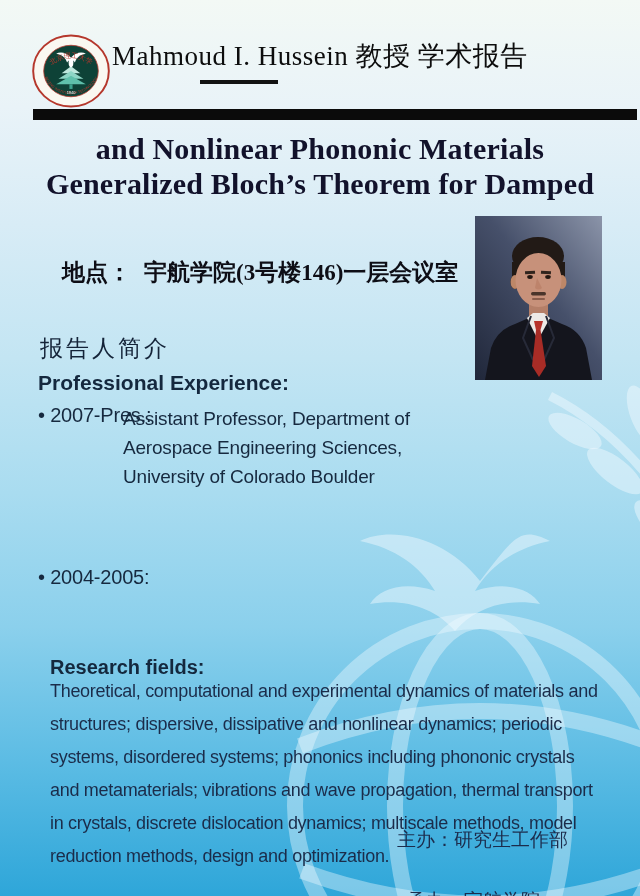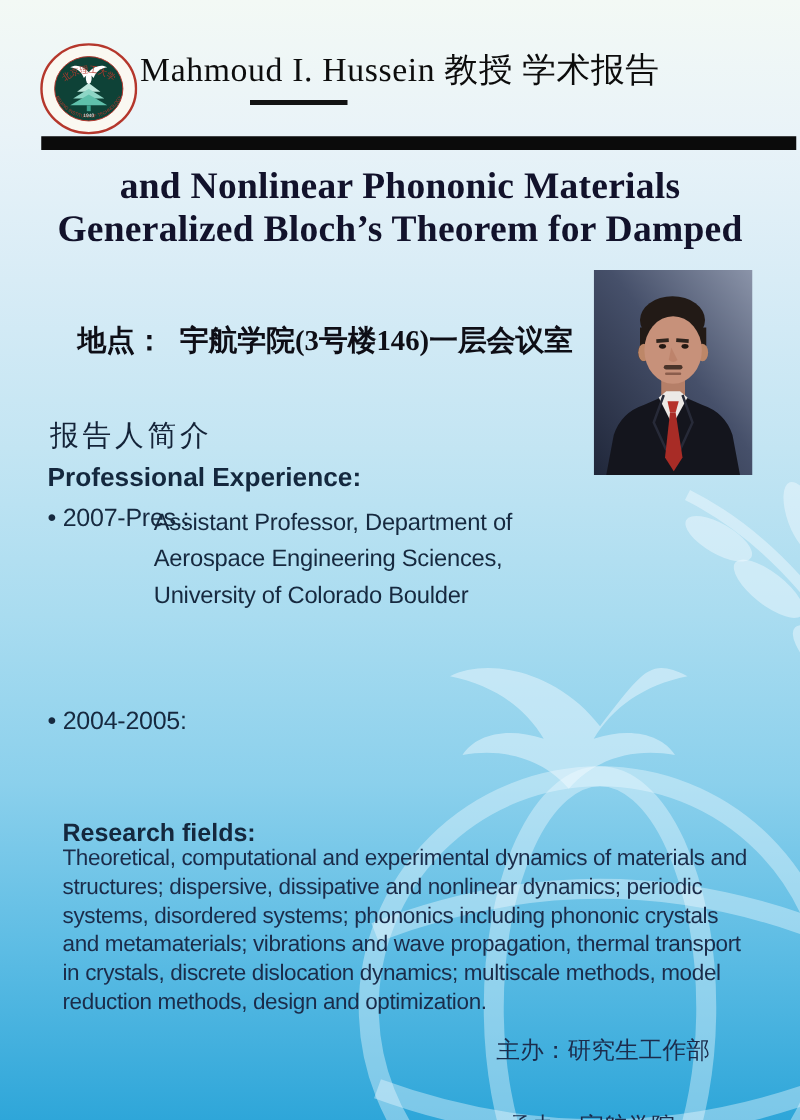--- a/index.html
+++ b/index.html
@@ -44,21 +44,21 @@
   
   .intro-heading{left:40px;top:333px;font-size:23px;color:#142338;letter-spacing:3px;}
   .experience-heading{left:38px;top:371px;font-size:21px;font-weight:bold;color:#14283e;}
   .exp-row{left:38px;width:575px;color:#16293f;}
   .exp-period{position:absolute;left:0;top:0;font-size:20px;letter-spacing:-.2px;white-space:nowrap;}
   .exp-desc{margin-left:85px;width:348px;font-size:19px;line-height:29px;letter-spacing:-.2px;}
   .row1{top:404px;} .row2{top:497px;} .row3{top:560px;}
   .row2 .exp-period{top:8px;} .row3 .exp-period{top:6px;}
   .research-heading{left:50px;top:656px;font-size:20px;font-weight:bold;color:#14283e;}
   .research-text{
-    left:50px;top:675px;width:548px;font-size:18px;line-height:23px;
+    left:50px;top:675px;width:548px;font-size:18px;line-height:33px;
     letter-spacing:-.3px;color:#1b2c4a;
   }
   
   .footer-line{
     font-family:"Liberation Serif",serif;font-size:19px;color:#1c2c4c;white-space:nowrap;
   }
   .footer-host{left:397px;top:827px;}
   .footer-organizer{left:407px;top:888px;}
   
   .watermark{right:-70px;bottom:-80px;width:480px;height:600px;pointer-events:none;}

